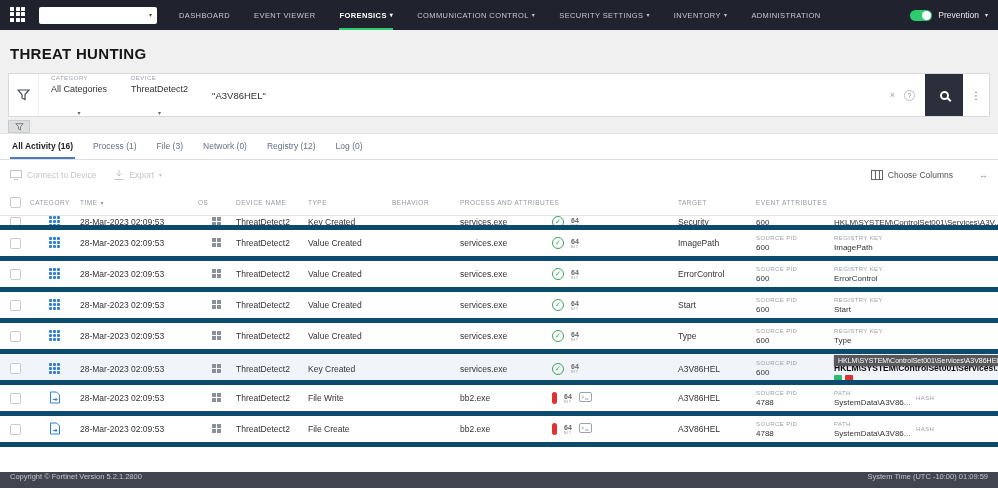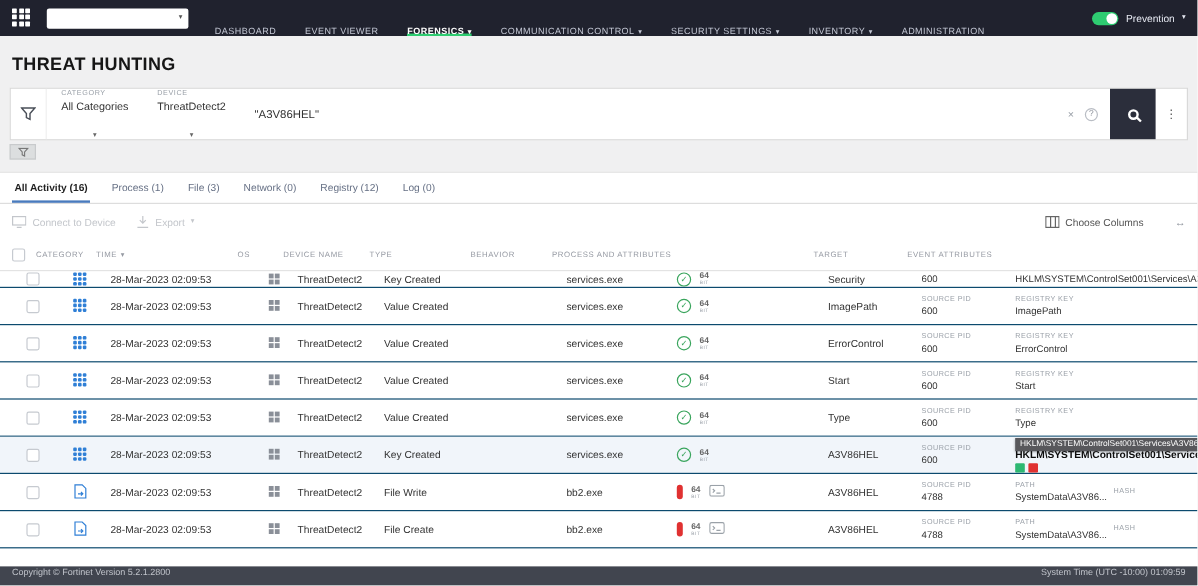--- a/index.html
+++ b/index.html
@@ -5,21 +5,21 @@
   * { margin:0; padding:0; box-sizing:border-box; }
   html,body { width:998px; height:488px; overflow:hidden; }
   body { font-family:"Liberation Sans", sans-serif; background:#f0f0f1; display:flex; flex-direction:column; }
 
   
   .topnav { height:30px; flex:0 0 auto; background:#20222e; display:flex; align-items:center; padding:0 10px; gap:12px; }
   .logo { width:17px; height:17px; display:grid; grid-template:repeat(3,4px)/repeat(3,4px); gap:1.5px; }
   .logo i { background:#fff; border-radius:0.5px; }
   .org-select { width:118px; height:17px; background:#fff; border-radius:2px; display:flex; align-items:center; justify-content:flex-end; padding:0 5px; cursor:pointer; }
   .nav-items { display:flex; gap:24px; align-items:center; height:100%; margin-left:10px; }
-  .nav-item { color:#c3c7d4; font-size:7.5px; letter-spacing:.4px; display:flex; align-items:flex-end; gap:3px; height:100%; cursor:pointer; white-space:nowrap; }
+  .nav-item { color:#c3c7d4; font-size:7.5px; letter-spacing:.4px; display:flex; align-items:center; gap:3px; height:100%; cursor:pointer; white-space:nowrap; }
   .nav-item.active { color:#fff; font-weight:bold; box-shadow:inset 0 -2px 0 #2ecc71; }
   .caret { font-size:6px; line-height:1; }
   .org-select .caret { color:#555; }
   .mode { margin-left:auto; display:flex; align-items:center; gap:6px; color:#e6e9f2; font-size:8.5px; cursor:pointer; }
   .toggle { width:22px; height:11px; background:#2ecc71; border-radius:6px; position:relative; cursor:pointer; }
   .toggle i { position:absolute; right:1px; top:1px; width:9px; height:9px; background:#fff; border-radius:50%; }
 
   
   .page-title { font-size:15px; font-weight:bold; color:#161616; letter-spacing:.3px; padding:15px 10px 11px; }
 
@@ -34,36 +34,36 @@
   .fclear { color:#9aa0a8; font-size:9px; margin-right:9px; cursor:pointer; }
   .fhelp { width:11px; height:11px; border:1px solid #b9bdc4; border-radius:50%; color:#8a8f98; font-size:7px; display:flex; align-items:center; justify-content:center; margin-right:10px; cursor:pointer; }
   .search-btn { width:38px; background:#2b2e3b; display:flex; align-items:center; justify-content:center; cursor:pointer; }
   .mag { width:9px; height:9px; border:2px solid #fff; border-radius:50%; position:relative; display:block; }
   .mag:after { content:''; position:absolute; width:2px; height:5px; background:#fff; transform:rotate(-45deg); right:-3px; bottom:-4px; }
   .time-group { border-left:1px solid #efefef; min-width:96px; }
   .more-dots { width:26px; display:flex; align-items:center; justify-content:center; color:#555; font-size:10px; cursor:pointer; }
   .filter-chip { margin:3px 8px 0; width:22px; height:13px; background:#dcdedf; border:1px solid #c8cacc; display:flex; align-items:center; justify-content:center; cursor:pointer; flex:0 0 auto; }
 
   
-  .content { background:#fff; margin-top:10px; border-top:1px solid #e2e2e2; flex:1; display:flex; flex-direction:column; overflow:hidden; }
+  .content { background:#fff; border-top:1px solid #e2e2e2; flex:1; display:flex; flex-direction:column; overflow:hidden; }
   .tabs { display:flex; gap:16px; padding:0 10px; border-bottom:1px solid #ddd; height:26px; align-items:stretch; flex:0 0 auto; }
   .tab { font-size:8.5px; color:#667085; display:flex; align-items:center; padding:0 2px; border-bottom:2px solid transparent; cursor:pointer; white-space:nowrap; }
   .tab.active { color:#1f1f1f; font-weight:bold; border-bottom-color:#4a7bbd; }
 
   .toolbar { display:flex; align-items:center; gap:18px; padding:0 10px; height:30px; flex:0 0 auto; }
   .tool { display:flex; align-items:center; gap:5px; color:#c3c6cb; font-size:8.5px; cursor:default; }
   .choose-cols { margin-left:auto; display:flex; align-items:center; gap:5px; color:#555; font-size:8.5px; cursor:pointer; }
   .resize-glyph { color:#8a8f98; font-size:9px; margin-left:8px; cursor:pointer; }
 
   
   .grid { display:grid; grid-template-columns:30px 50px 118px 38px 72px 84px 68px 218px 78px 1fr; align-items:center; }
   .thead { height:26px; border-bottom:1px solid #e3e3e3; flex:0 0 auto; }
   .th { font-size:6.5px; color:#9599a2; letter-spacing:.5px; display:flex; align-items:center; gap:3px; }
   .tbody { flex:1; overflow:hidden; }
-  .row { height:31px; border-bottom:1px solid #0c4a6e; font-size:8.5px; color:#333; position:relative; overflow:hidden; cursor:pointer;padding-left:12px; }
+  .row { height:31px; border-bottom:5px solid #0c4a6e; font-size:8.5px; color:#333; position:relative; overflow:hidden; cursor:pointer; }
   .row.partial { height:14px; }
   .row.highlighted { background:#f1f5fa; }
   .cell { white-space:nowrap; }
   .cb { width:11px; height:11px; border:1px solid #c6cad0; border-radius:2px; background:#fff; display:block; margin:0 auto; cursor:pointer; }
   .cat-cell, .os-cell { display:flex; justify-content:center; }
   .reg-icon { width:12px; height:12px; display:grid; grid-template:repeat(3,3px)/repeat(3,3px); gap:1px; }
   .reg-icon i { background:#2f7fd6; border-radius:1px; }
   .win-icon { width:10px; height:10px; display:grid; grid-template:repeat(2,4px)/repeat(2,4px); gap:1px; }
   .win-icon i { background:#8a8f98; }
   .proc-cell { display:flex; align-items:center; }

